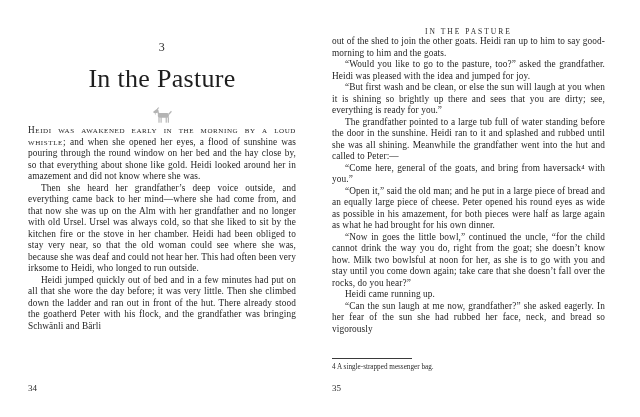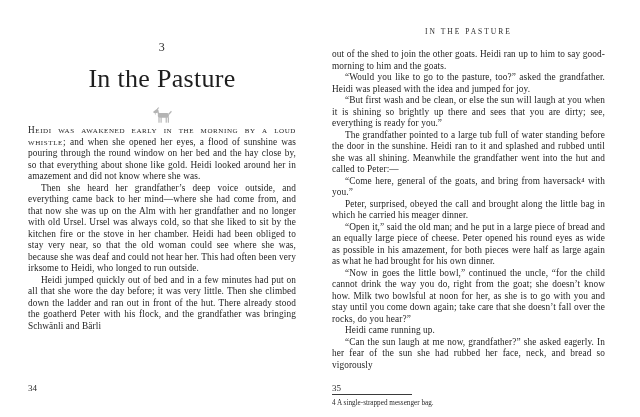--- a/index.html
+++ b/index.html
@@ -44,21 +44,21 @@
   }
   .running-header {
     margin-top: 27px;
     text-align: center;
     font-size: 7.5px;
     letter-spacing: 2px;
     text-transform: uppercase;
     color: #2a2a2a;
   }
   .body-text { }
-  .page.right .body-text { margin-top: 13px; }
+  .page.right .body-text { }
 
   .body-text p.para {
     margin: 0;
     font-size: 9.3px;
     line-height: 11.5px;
     text-align: justify;
     letter-spacing: 0.1px;
   }
   .body-text p.para.indent { text-indent: 13px; }
   .opening-sc {
@@ -121,21 +121,20 @@
   </section>
 
   <section class="page right">
     <div class="running-header">IN THE PASTURE</div>
     <div class="body-text">
         <p class="para">out of the shed to join the other goats. Heidi ran up to him to say good-morning to him and the goats.</p>
         <p class="para indent">“Would you like to go to the pasture, too?” asked the grandfather. Heidi was pleased with the idea and jumped for joy.</p>
         <p class="para indent">“But first wash and be clean, or else the sun will laugh at you when it is shining so brightly up there and sees that you are dirty; see, everything is ready for you.”</p>
         <p class="para indent">The grandfather pointed to a large tub full of water standing before the door in the sunshine. Heidi ran to it and splashed and rubbed until she was all shining. Meanwhile the grandfather went into the hut and called to Peter:—</p>
         <p class="para indent">“Come here, general of the goats, and bring from haversack⁴ with you.”</p>
-        <p class="para indent">Peter, surprised, obeyed the call and brought along the little bag in which he carried his meager dinner.</p>
         <p class="para indent">“Open it,” said the old man; and he put in a large piece of bread and an equally large piece of cheese. Peter opened his round eyes as wide as possible in his amazement, for both pieces were half as large again as what he had brought for his own dinner.</p>
         <p class="para indent">“Now in goes the little bowl,” continued the uncle, “for the child cannot drink the way you do, right from the goat; she doesn’t know how. Milk two bowlsful at noon for her, as she is to go with you and stay until you come down again; take care that she doesn’t fall over the rocks, do you hear?”</p>
         <p class="para indent">Heidi came running up.</p>
         <p class="para indent">“Can the sun laugh at me now, grandfather?” she asked eagerly. In her fear of the sun she had rubbed her face, neck, and bread so vigorously</p>
       </div>
     <div class="footnote">
       <div class="footnote-rule"></div>
       <div class="footnote-text">4 A single-strapped messenger bag.</div>
     </div>
     <div class="page-number">35</div>

